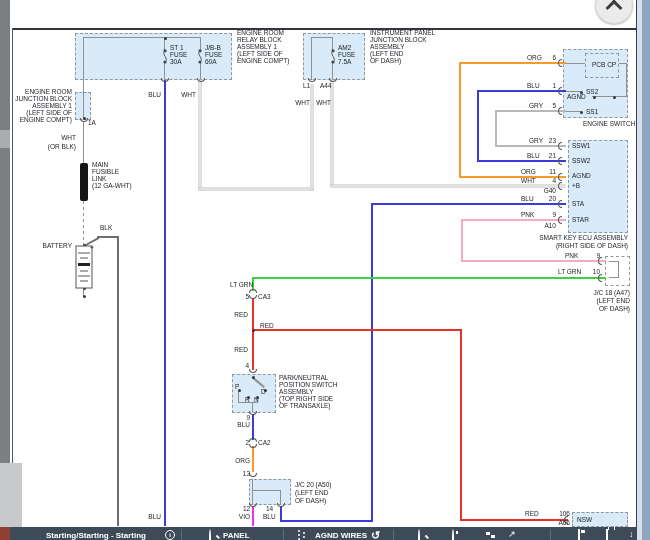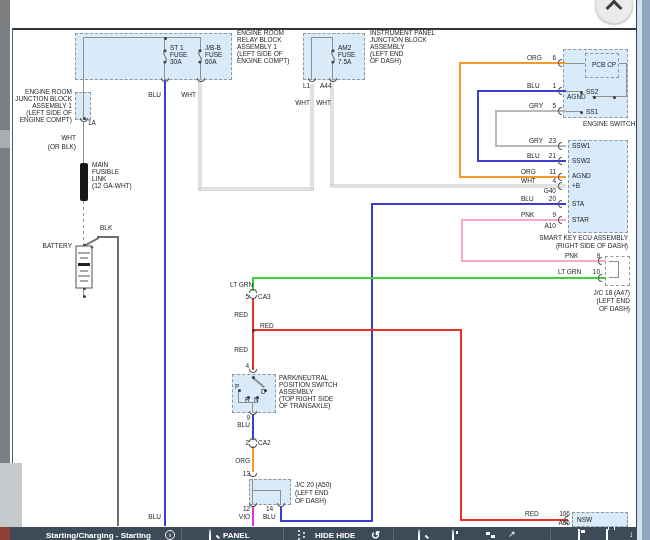--- a/index.html
+++ b/index.html
@@ -324,28 +324,28 @@
   <div class="strip" style="left:0;top:527px;width:10px;height:13px;background:#8f3f33;"></div>
   <div class="strip" style="left:637px;top:0;width:13px;height:540px;background:#d7e0ea;"></div>
   <div class="strip" style="left:642px;top:0;width:8px;height:540px;background:#90a6bf;"></div>
   <div class="strip" style="left:636px;top:0;width:1px;height:540px;background:#2e3d5c;"></div>
 
   <div id="scrollTop">
     <span class="chev"></span>
   </div>
 
   <div id="toolbar">
-    <span class="tx" style="left:36px;">Starting/Charging - Starting</span>
+    <span class="tx" style="left:36px;">Starting/Starting - Starting</span>
     <span class="tico ic-circ" style="left:155px;">i</span>
     <span class="div" style="left:171px;"></span>
     <span class="tico ic-search" style="left:199px;"></span>
     <span class="tx" style="left:213px;">PANEL</span>
     <span class="div" style="left:273px;"></span>
     <span class="tico ic-dots" style="left:288px;"></span>
-    <span class="tx" style="left:305px;">HIDE HIDE</span>
+    <span class="tx" style="left:305px;">AGND WIRES</span>
     <span class="tico ic-undo" style="left:361px;"></span>
     <span class="div" style="left:383px;"></span>
     <span class="tico ic-search" style="left:406px;"></span>
     <span class="tico ic-clock" style="left:438px;"></span>
     <span class="tico ic-sliders" style="left:471px;"></span>
     <span class="tico ic-share" style="left:498px;"></span>
     <span class="div" style="left:540px;"></span>
     <span class="tico ic-save" style="left:562px;"></span>
     <span class="tico ic-print" style="left:588px;"></span>
     <span class="tico ic-down" style="left:619px;"></span>

